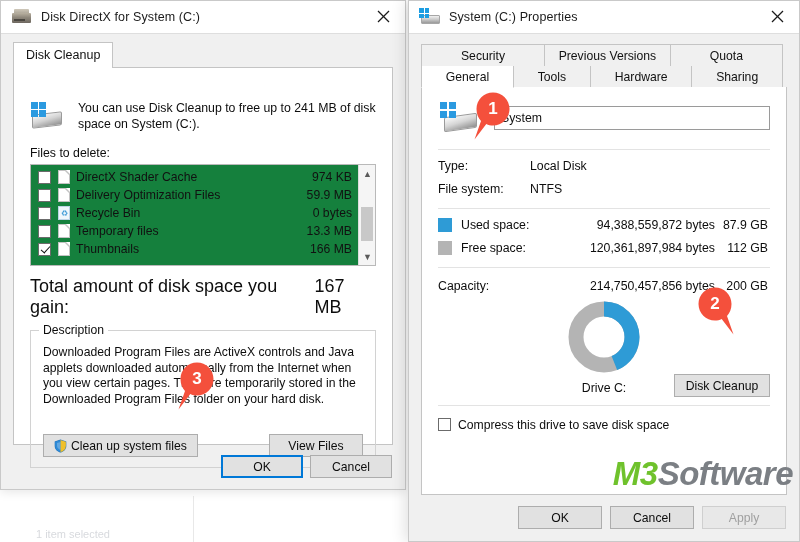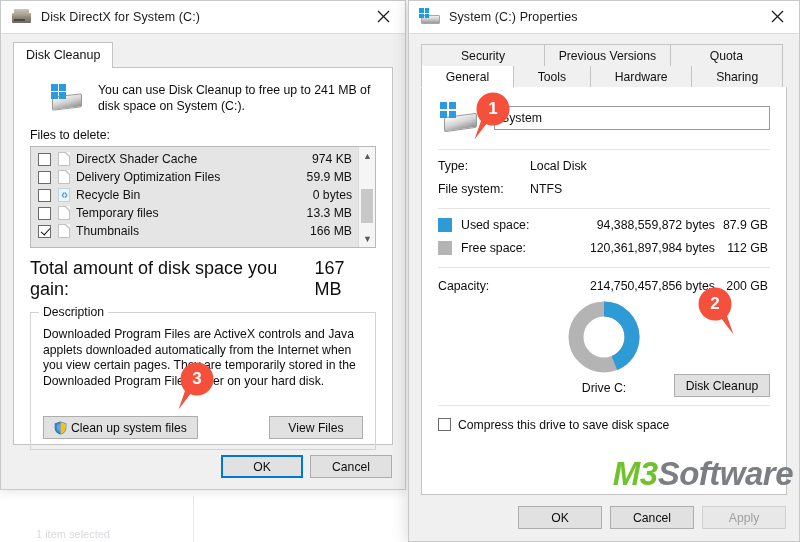--- a/index.html
+++ b/index.html
@@ -149,22 +149,21 @@
     left: 12px;
     right: 12px;
     top: 33px;
     bottom: 44px;
     background: #ffffff;
     border: 1px solid #c4c4c4;
   }
 
   .cleanup-head {
     display: flex;
-    padding: 14px 14px 0 14px;
-    margin-left: 20px;
+    padding: 32px 14px 0 14px;
   }
   .cleanup-head .bigicon {
     width: 40px; height: 34px;
     position: relative;
     margin-right: 10px;
     flex: 0 0 auto;
   }
   .bigicon .bd {
     position: absolute;
     left: 4px; top: 13px;
@@ -197,21 +196,21 @@
     margin: 12px 0 4px 16px;
     font-size: 12.3px;
     color: #0d0d0d;
   }
 
   .listbox {
     position: relative;
     margin: 0 16px;
     height: 100px;
     border: 1px solid #b9b9b9;
-    background: #e5e5e5;
+    background: #15803d;
     overflow: hidden;
   }
   .list-rows {
     position: absolute;
     left: 0; top: 0; right: 17px; bottom: 0;
     padding: 3px 0 0 0;
   }
   .lrow {
     display: flex;
     align-items: center;

